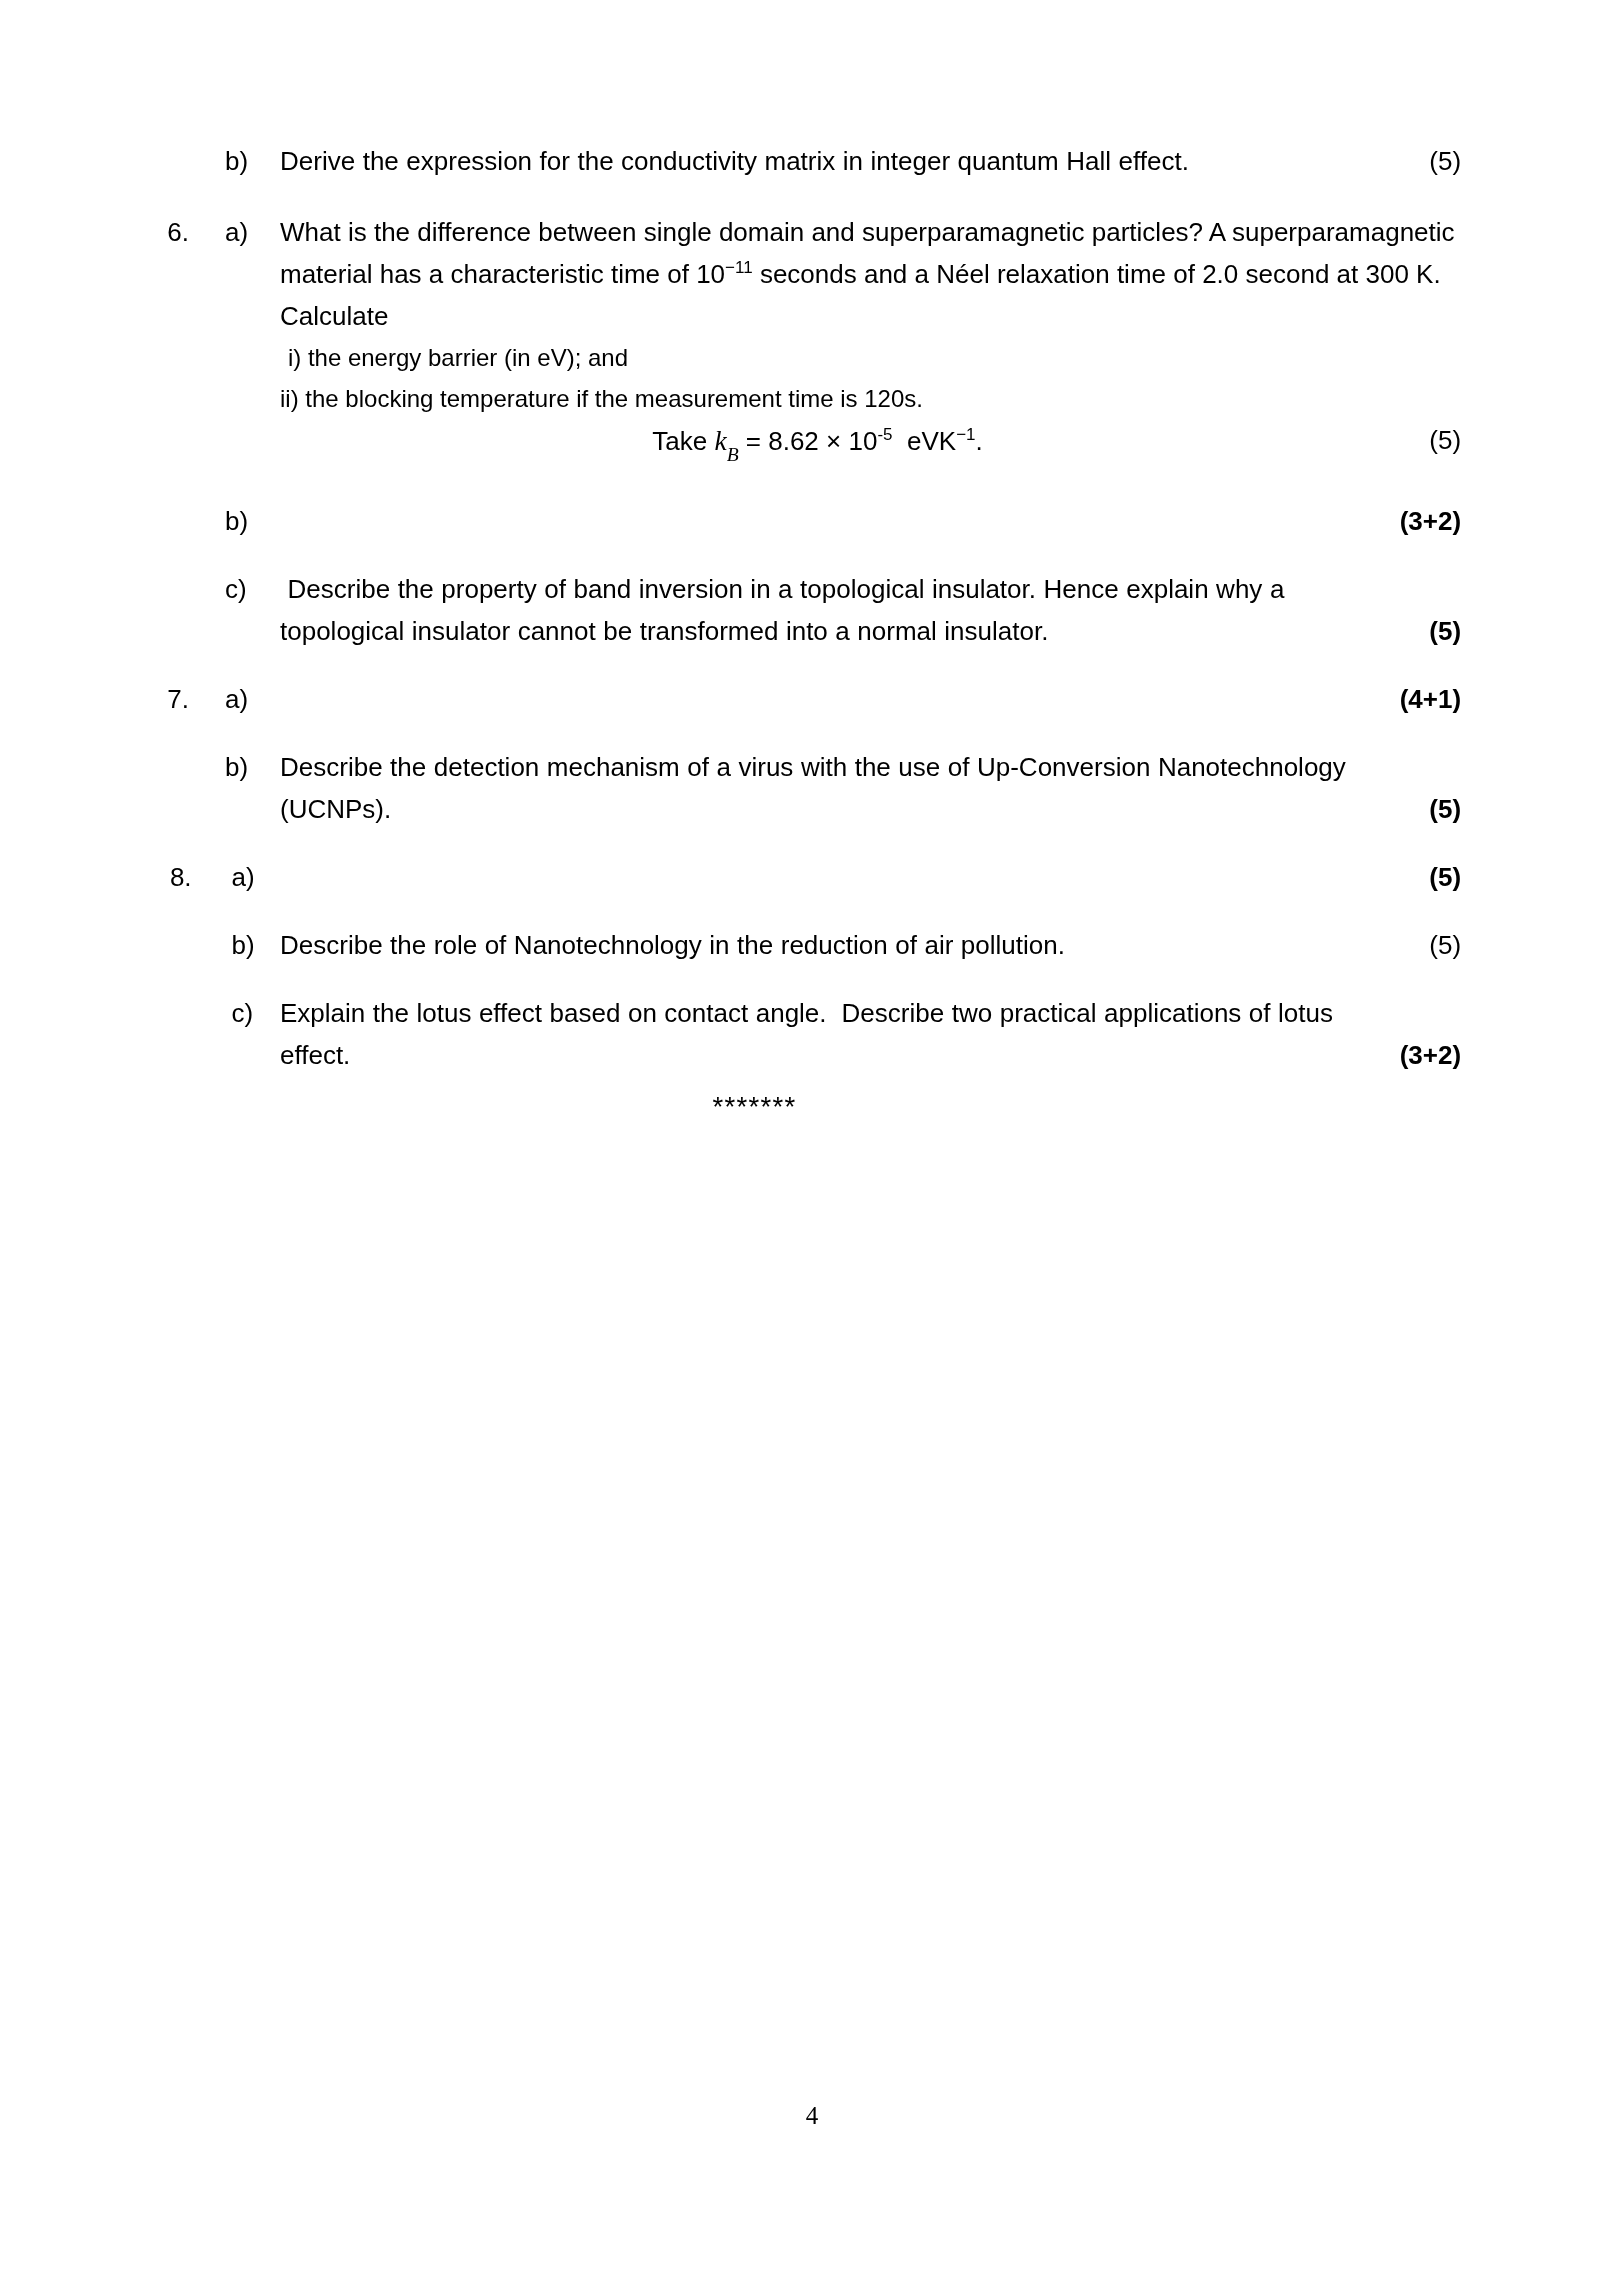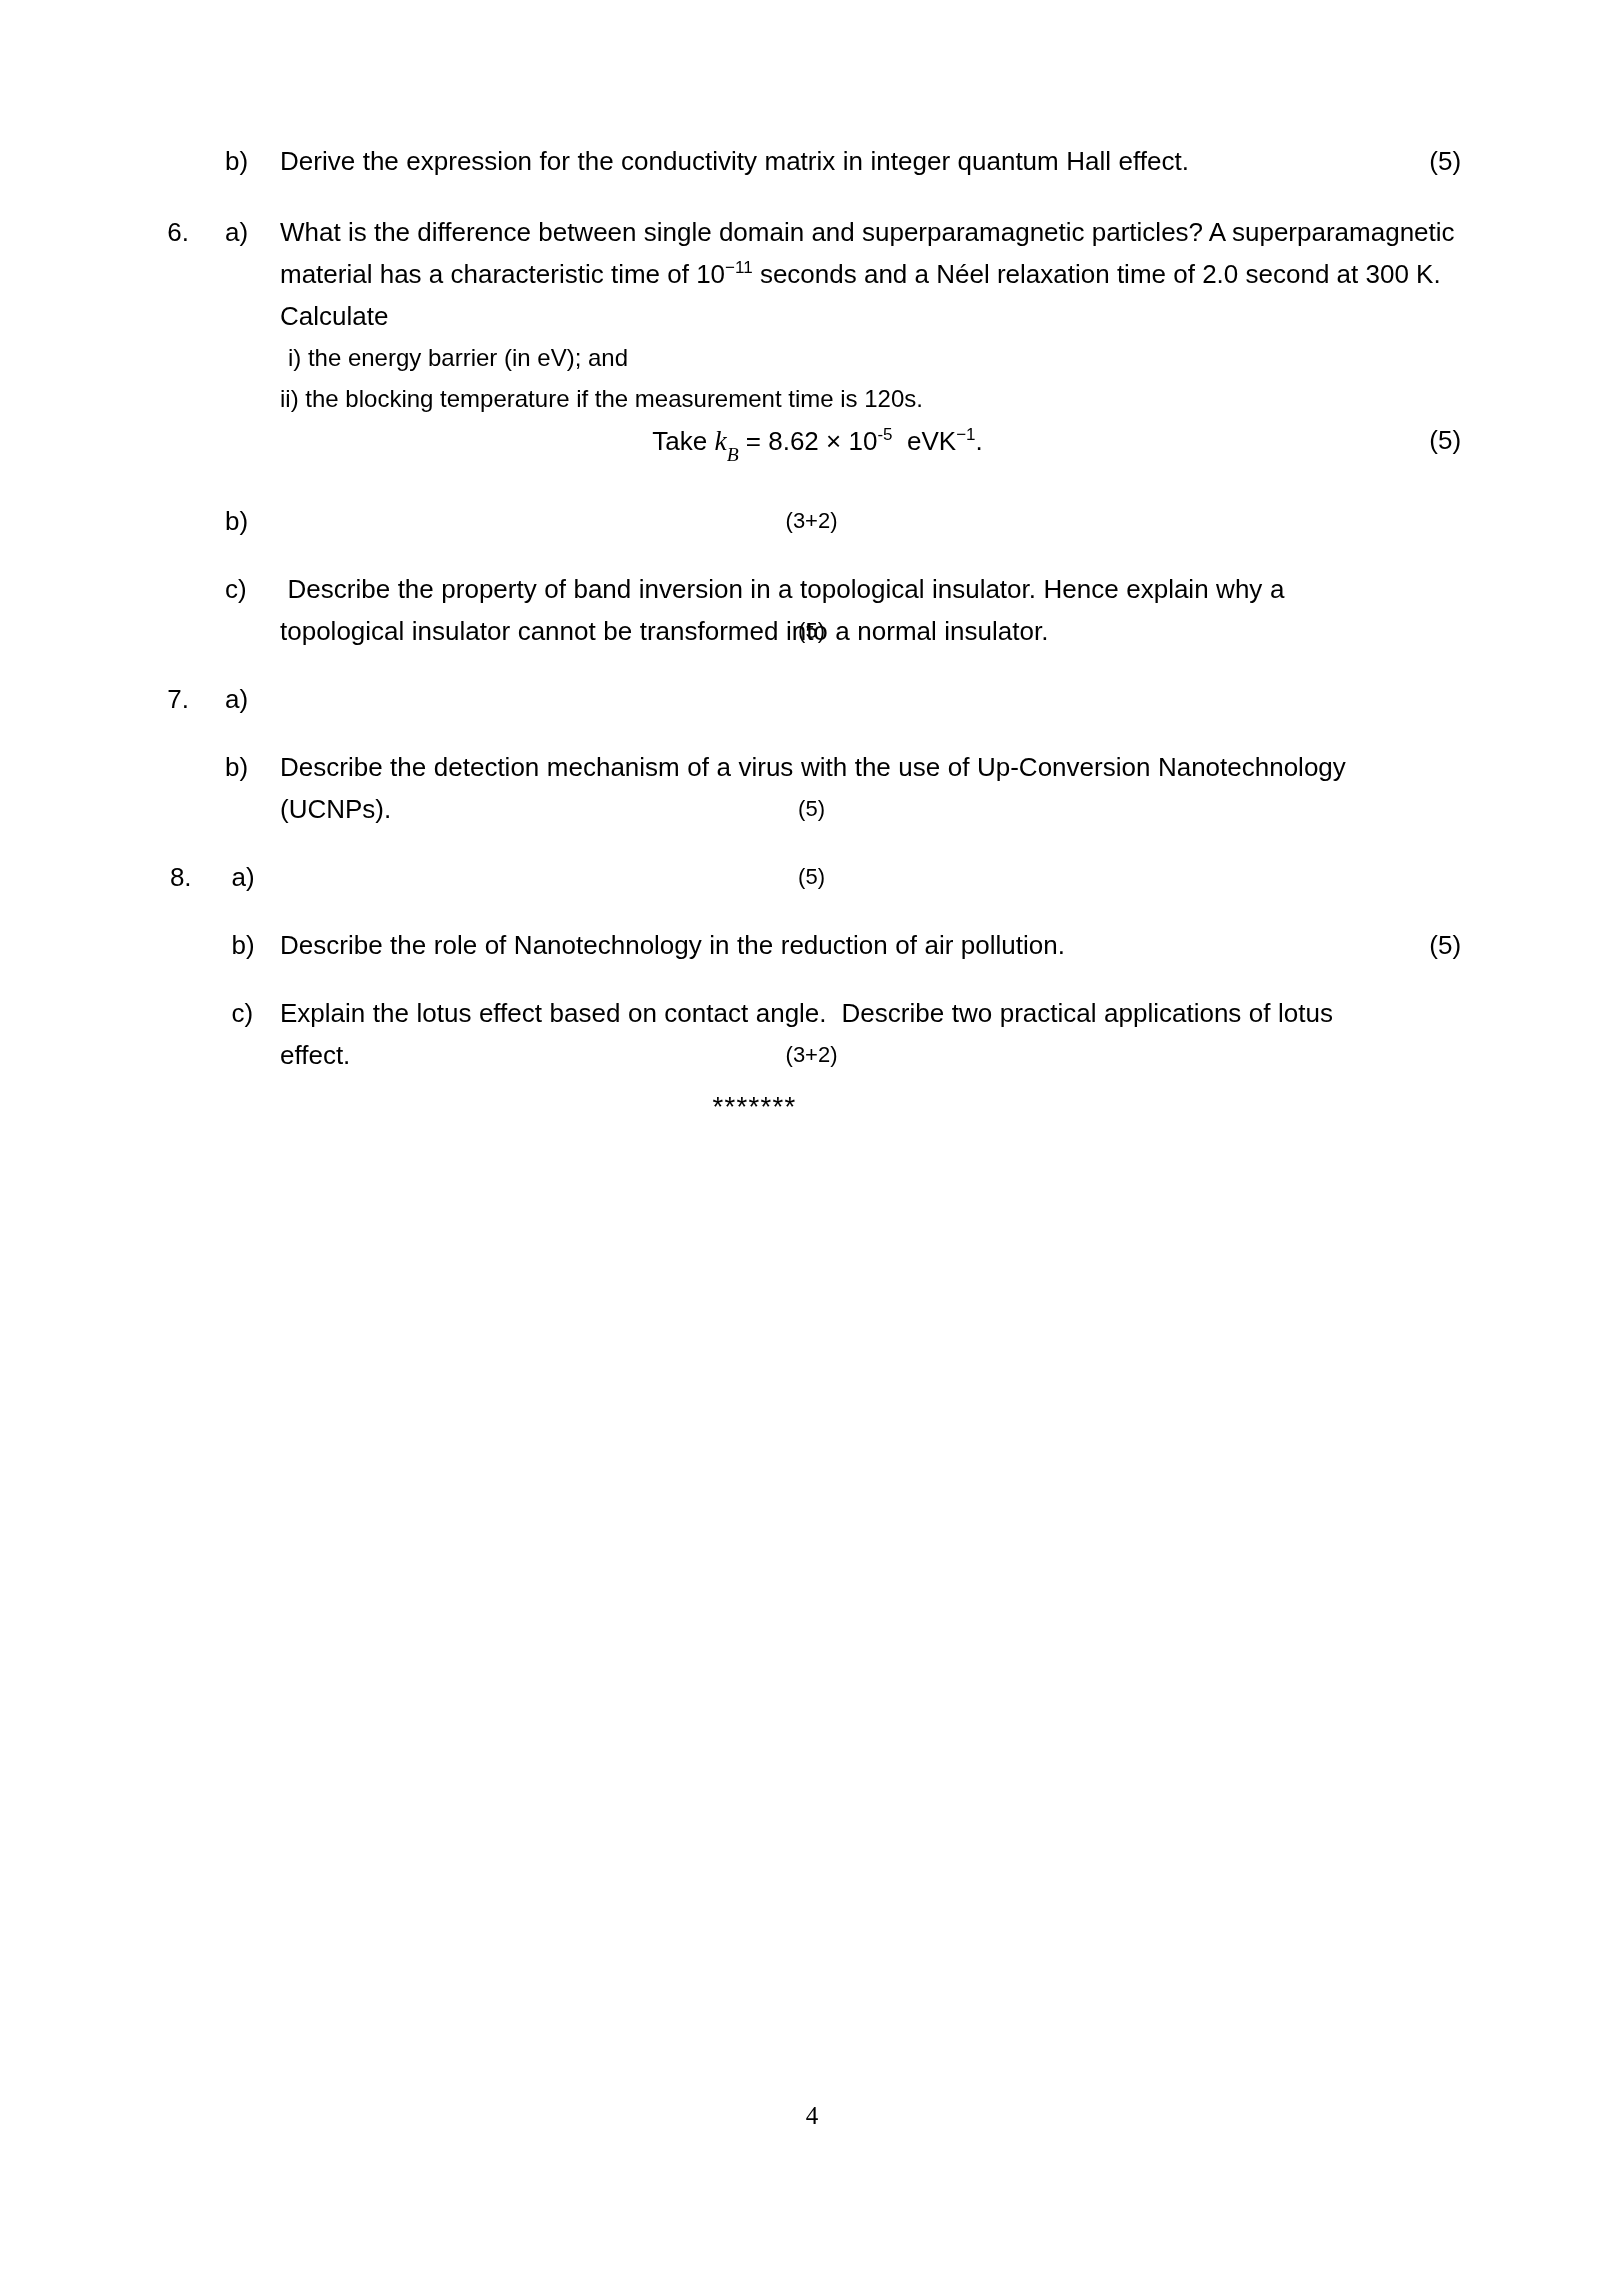--- a/index.html
+++ b/index.html
@@ -67,25 +67,26 @@
     width: 110px;
     flex: 0 0 110px;
     font-size: 26px;
     line-height: 42px;
     text-align: right;
     white-space: pre;
     box-sizing: border-box;
     padding-right: 3.9px;
   }
   .marks-under {
-    text-align: center;
-    font-size: 22px;
+    text-align: right;
+    font-size: 26px;
     line-height: 42px;
     white-space: pre;
     padding-right: 3.9px;
+    font-weight: bold;
   }
 
   .gap-lg { height: 29px; }
   .gap-md { height: 26px; }
 
   
   .subitem {
     font-size: 24px;
     line-height: 41px;
     white-space: pre;
@@ -202,20 +203,21 @@
     </div>
     <div class="marks-under" style="margin-top:-42px;">(5)</div>
 
     <div class="gap-md"></div>
 
     <div class="qrow">
       <div class="qnum">7.</div>
       <div class="qlabel">a)</div>
       <div class="marks"></div>
     </div>
+    <div class="marks-under" style="margin-top:-42px;">(4+1)</div>
 
     <div class="gap-md"></div>
 
     <div class="qrow">
       <div class="qnum"></div>
       <div class="qlabel">b)</div>
       <div class="qbody">
         <span class="qtext">Describe the detection mechanism of a virus with the use of Up-Conversion Nanotechnology (UCNPs).</span>
       </div>
       <div class="marks"></div>

